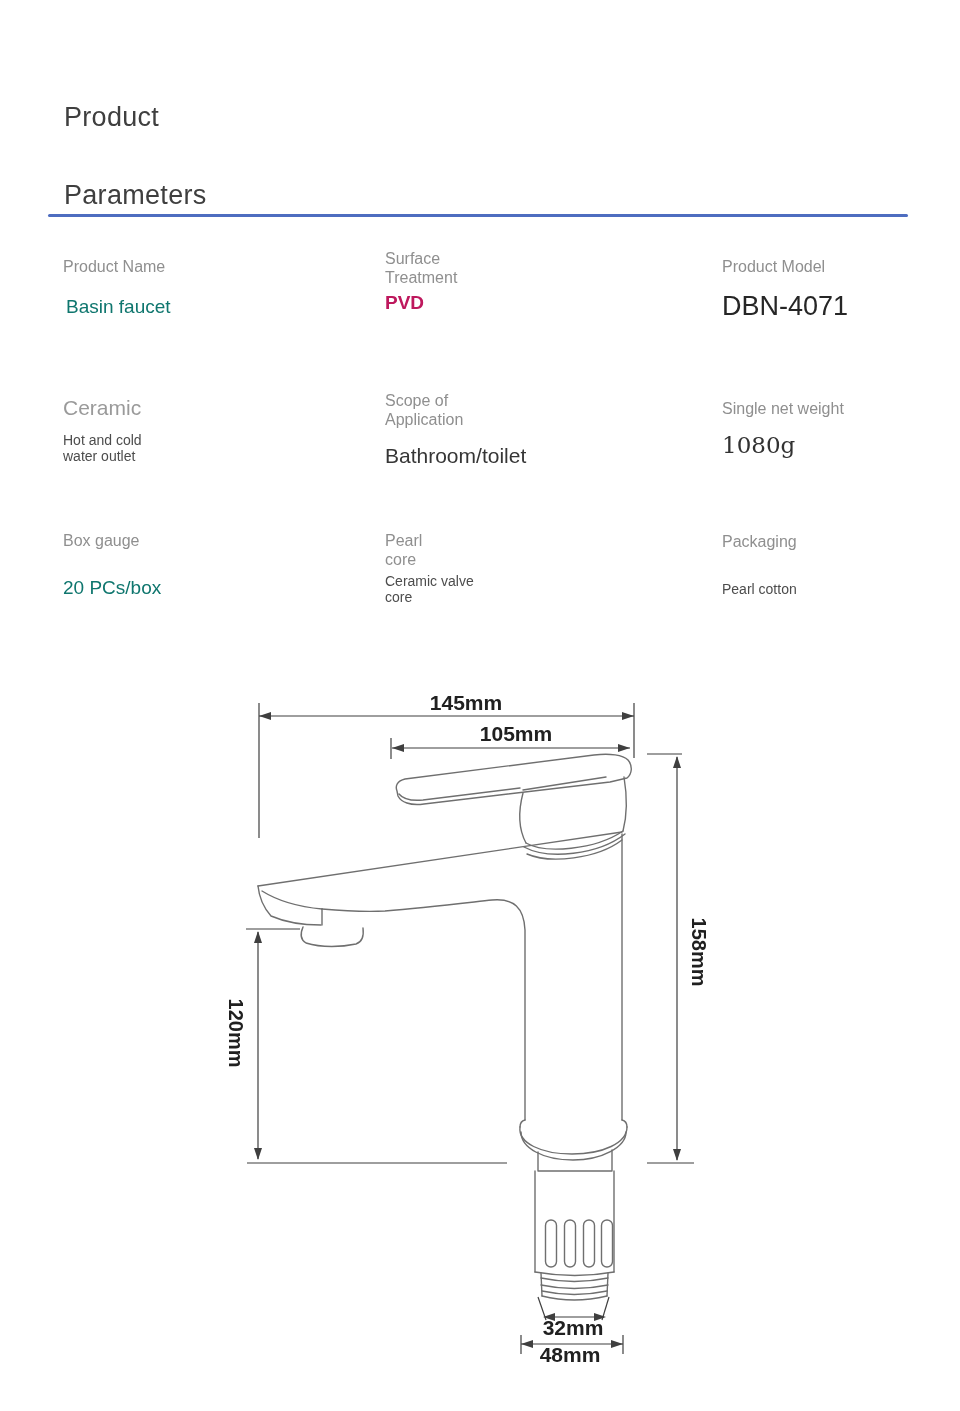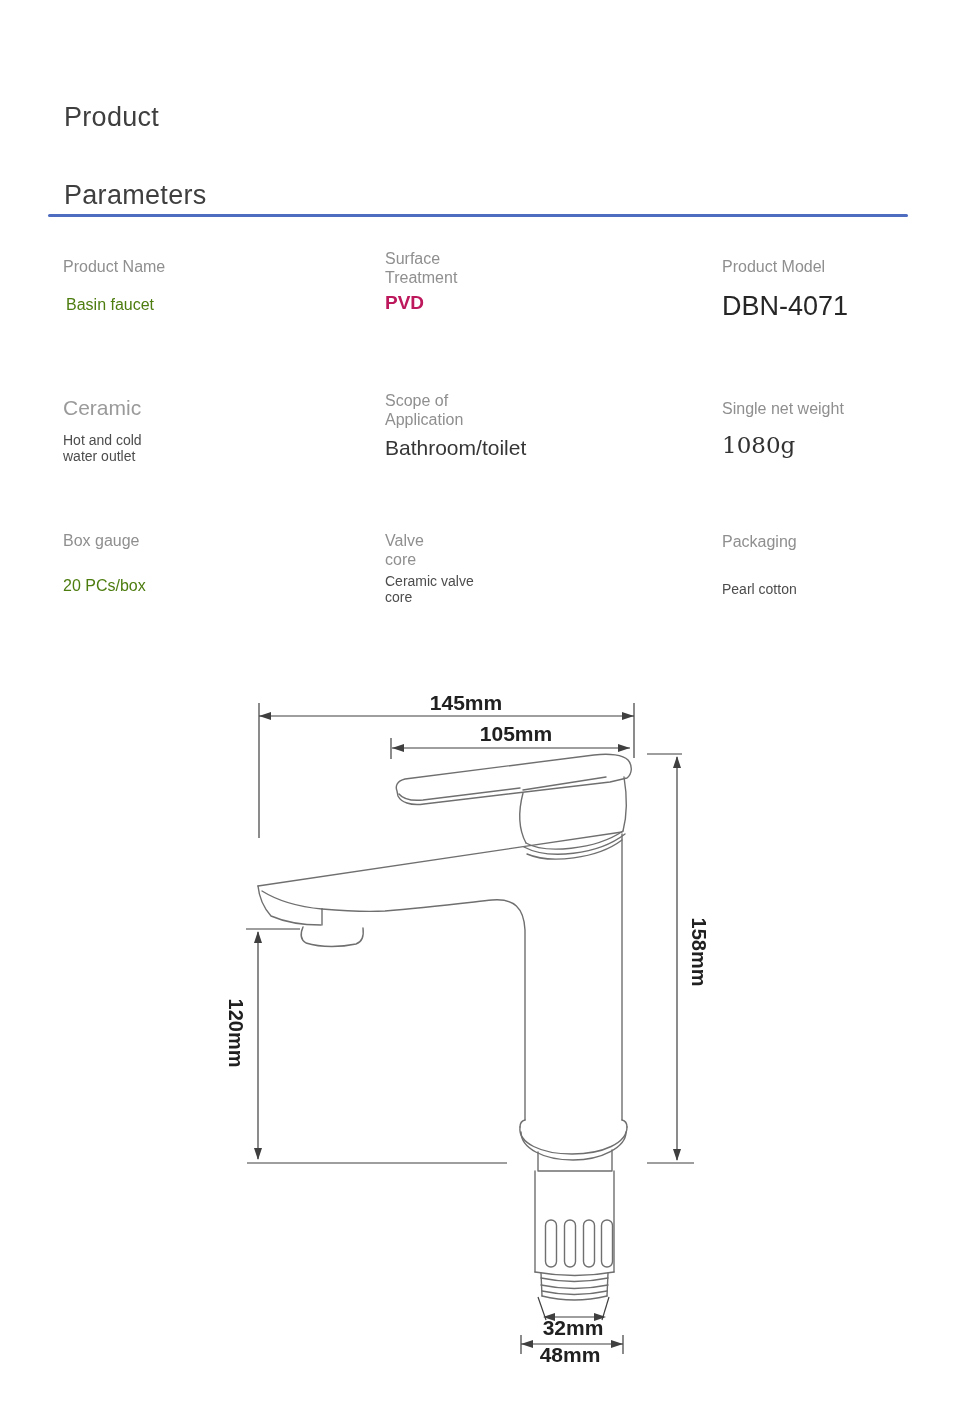--- a/index.html
+++ b/index.html
@@ -7,23 +7,23 @@
     width:960px;height:1411px;position:relative;background:#ffffff;
     font-family:"Liberation Sans",sans-serif;overflow:hidden;
   }
   
   .title-line{position:absolute;left:64px;font-size:27px;color:#3f3f3f;font-weight:400;letter-spacing:.3px;white-space:nowrap;}
   .title-rule{position:absolute;left:48px;top:214px;width:860px;height:3px;background:#4e6dc0;border-radius:2px;}
   
   .p-label{position:absolute;font-size:16px;color:#8f8f8f;line-height:1.16;white-space:nowrap;}
   .p-label.lg{font-size:21px;color:#9a9a9a;}
   .p-value{position:absolute;color:#3f3f3f;white-space:nowrap;}
-  .v-19{font-size:16px;color:#4d7c0f;text-align:right;}
+  .v-19{font-size:19px;color:#0f766e;text-align:right;}
   .v-16{font-size:14px;line-height:1.16;color:#4c4c4c;}
-  .v-21{font-size:21px;color:#363636;}
+  .v-21{font-size:21px;color:#363636;margin-top:8px;}
   .v-27{font-size:19px;font-weight:700;color:#be185d;}
   .v-27m{font-size:27px;font-weight:500;color:#262626;}
   .v-serif{font-family:"DejaVu Serif",serif;font-size:23px;font-weight:500;color:#323232;}
   
   .drawing{position:absolute;left:0;top:660px;}
   .dim-line{stroke:#3f3f3f;stroke-width:1.2;fill:none;}
   .dim-arrow{fill:#3f3f3f;stroke:none;}
   .dim-text{font-family:"Liberation Sans",sans-serif;font-size:21px;font-weight:700;fill:#202020;}
   .dim-text-sm{font-family:"Liberation Sans",sans-serif;font-size:20px;font-weight:700;fill:#202020;}
   .faucet{stroke:#6f6f6f;stroke-width:1.4;fill:none;stroke-linecap:round;stroke-linejoin:round;}
@@ -85,21 +85,21 @@
 <div class="p-value v-serif" style="left:722px;top:432px;">
   <div>1080g</div>
     <div></div>
 </div>
 
 <div class="p-label" style="left:63px;top:532px;">
   <div>Box gauge</div>
     <div></div>
 </div>
 <div class="p-label" style="left:385px;top:532px;">
-  <div>Valve</div>
+  <div>Pearl</div>
     <div>core</div>
 </div>
 <div class="p-label" style="left:722px;top:533px;">
   <div>Packaging</div>
     <div></div>
 </div>
 
 <div class="p-value v-19" style="left:63px;top:577px;">
   <div>20 PCs/box</div>
     <div></div>

